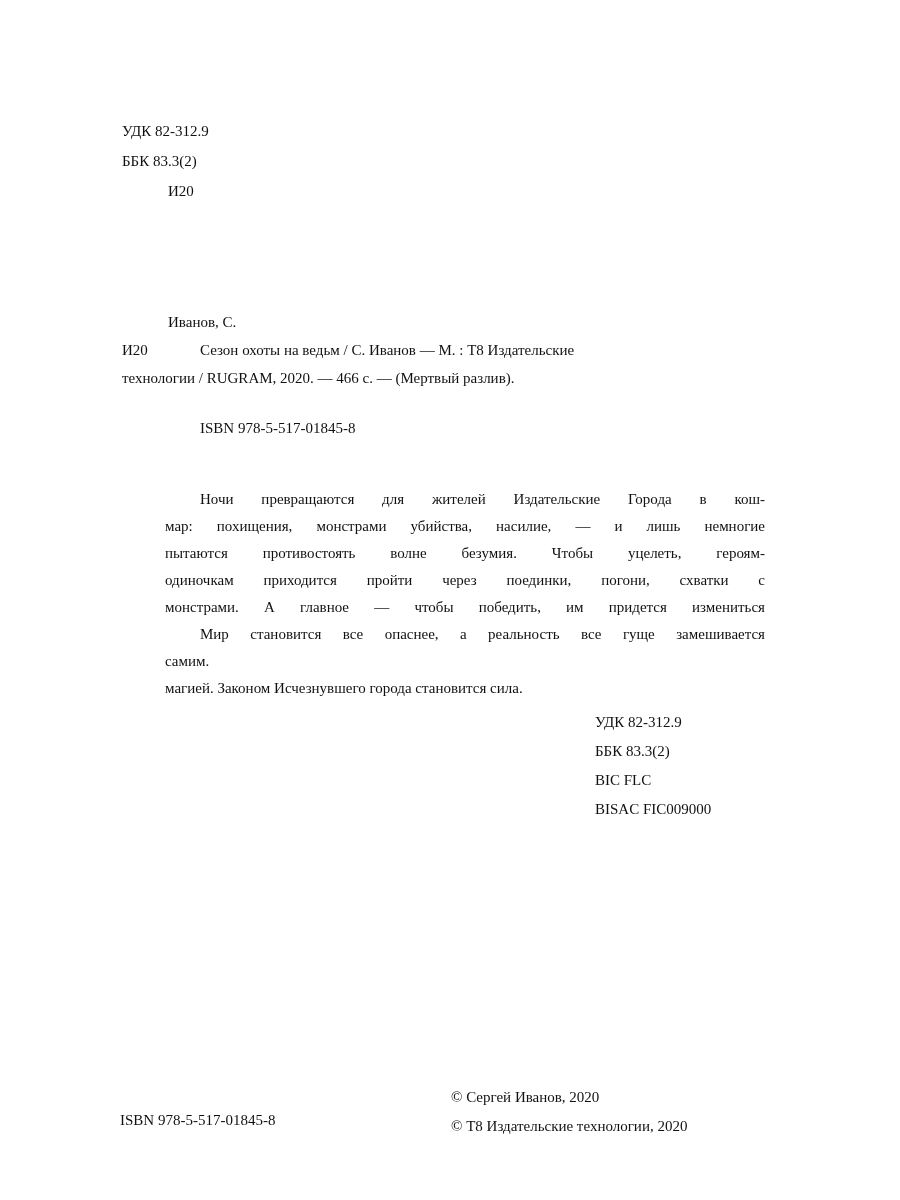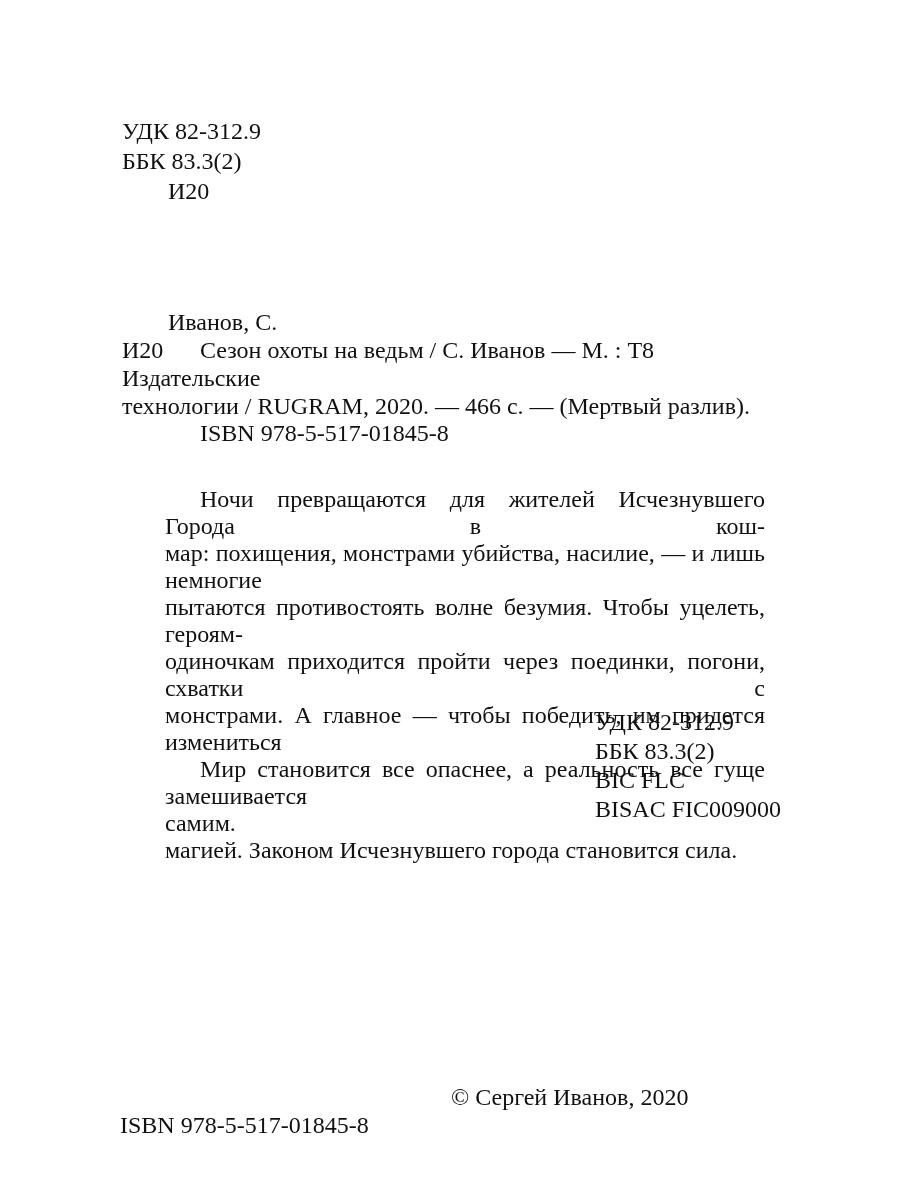--- a/index.html
+++ b/index.html
@@ -7,21 +7,21 @@
     padding: 0;
     background: #ffffff;
   }
   .page {
     position: relative;
     width: 900px;
     height: 1200px;
     background: #ffffff;
     color: #111111;
     font-family: "Liberation Serif", "DejaVu Serif", serif;
-    font-size: 24px;
+    font-size: 15px;
     overflow: hidden;
   }
   .abs { position: absolute; }
 
   
   .top-block { left: 122px; top: 116px; line-height: 30px; }
   .top-block .indent-code { margin-left: 46px; }
 
   
   .card-block { left: 122px; top: 308px; width: 650px; line-height: 28px; }
@@ -60,36 +60,37 @@
     <div class="author">Иванов, С.</div>
     <div class="card-line1">
       <span class="card-code">И20</span><span>Сезон охоты на ведьм / С. Иванов — М. : Т8 Издательские</span>
     </div>
     <div class="card-line2">технологии / RUGRAM, 2020. — 466 с. — (Мертвый разлив).</div>
   </div>
 
   <div class="abs isbn-line">ISBN 978-5-517-01845-8</div>
 
   <div class="abs annotation">
-    <div class="line j indent">Ночи превращаются для жителей Исчезнувшего Города в кош-</div>
+    <div class="line j indent">Ночи превращаются для жителей Издательские Города в кош-</div>
     <div class="line j">мар: похищения, монстрами убийства, насилие, — и лишь немногие</div>
     <div class="line j">пытаются противостоять волне безумия. Чтобы уцелеть, героям-</div>
     <div class="line j">одиночкам приходится пройти через поединки, погони, схватки с</div>
     <div class="line j">монстрами. А главное — чтобы победить, им придется измениться</div>
     <div class="line j indent">Мир становится все опаснее, а реальность все гуще замешивается</div>
     <div class="line">самим.</div>
     <div class="line">магией. Законом Исчезнувшего города становится сила.</div>
   </div>
 
   <div class="abs right-block">
     <div>УДК 82-312.9</div>
     <div>ББК 83.3(2)</div>
     <div>BIC FLC</div>
     <div>BISAC FIC009000</div>
   </div>
 
   <div class="abs footer-isbn">ISBN 978-5-517-01845-8</div>
 
   <div class="abs footer-copy">
     <div>© Сергей Иванов, 2020</div>
+    <div>© Т8 Издательские технологии, 2020</div>
   </div>
 
 </div>
 
 </body></html>

